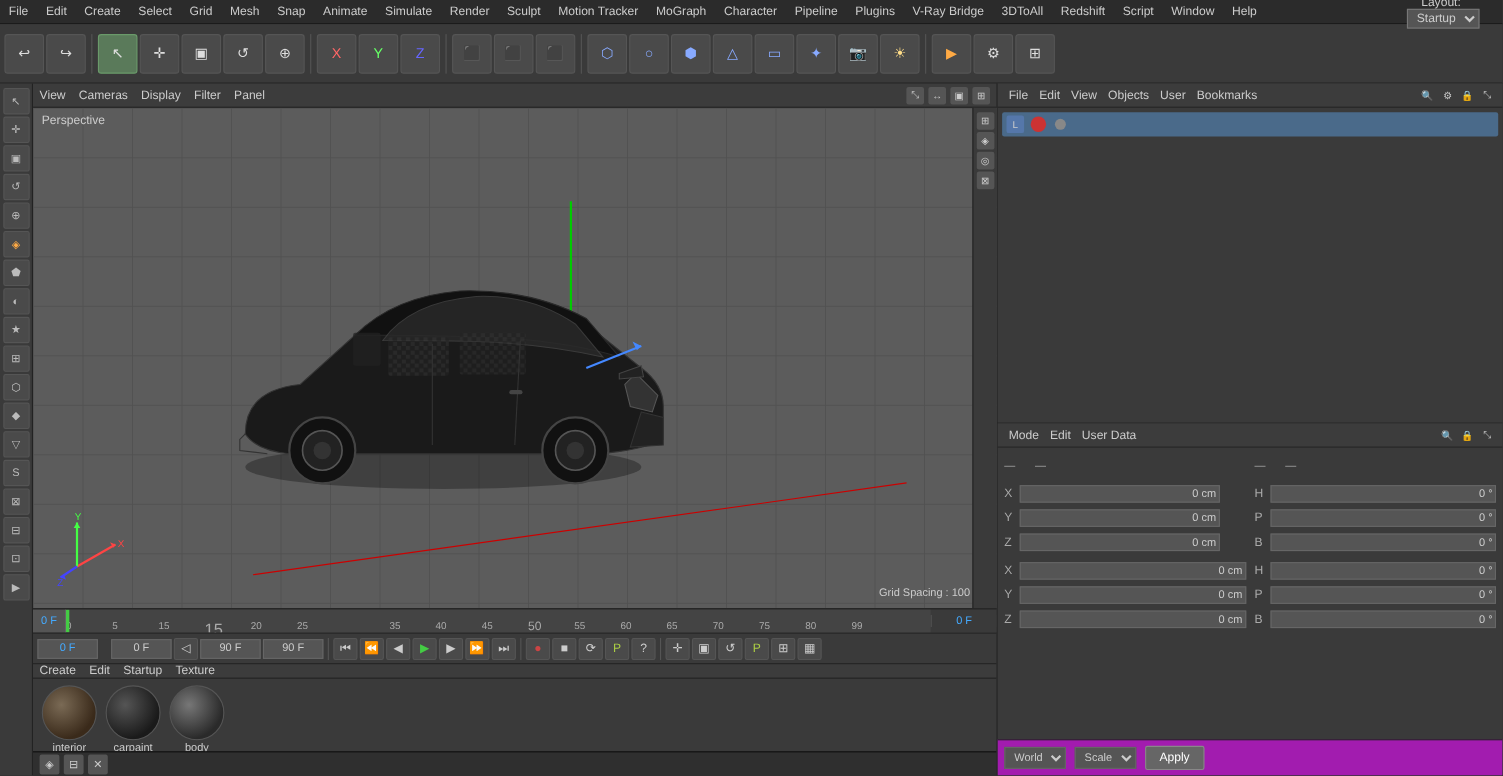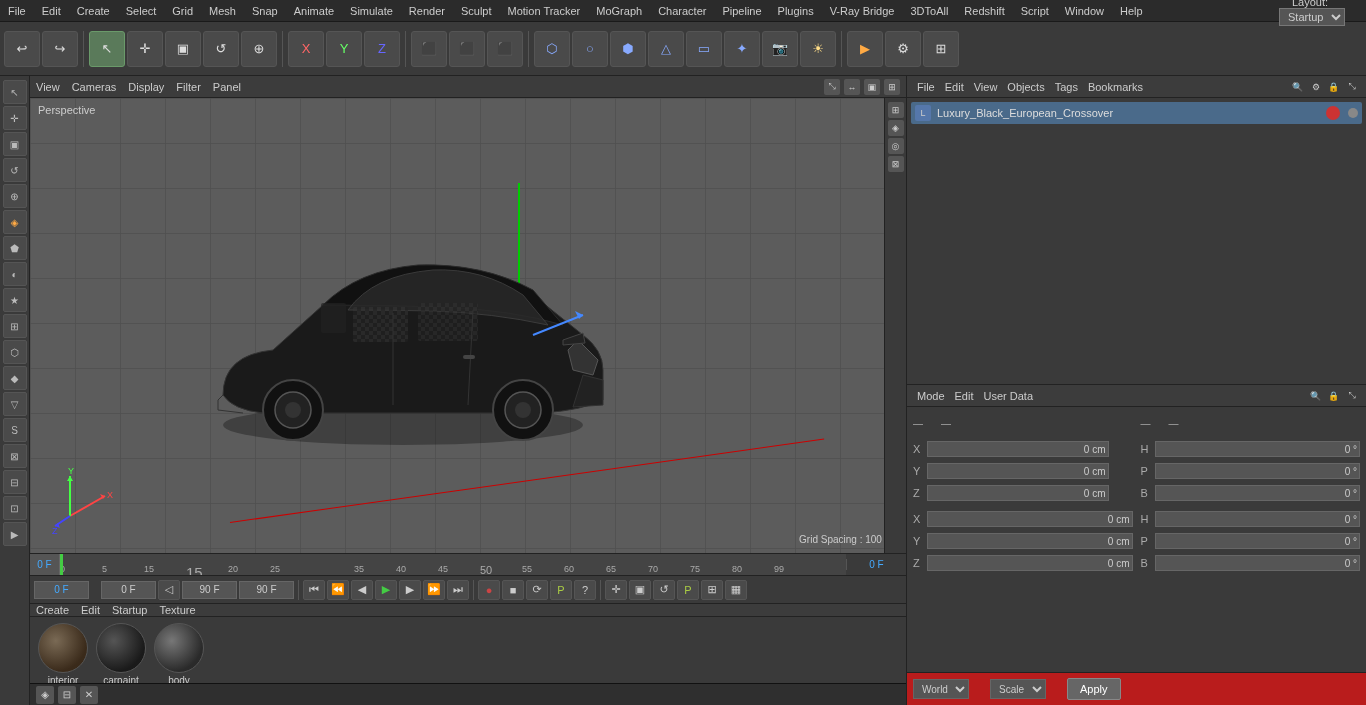--- a/index.html
+++ b/index.html
@@ -186,22 +186,22 @@
     .coord-row { display: flex; align-items: center; height: 20px; margin-bottom: 2px; }
     .coord-label { width: 14px; font-size: 11px; color: #aaa; }
     .coord-input {
       flex: 1; height: 16px; background: #555; border: 1px solid #666;
       color: #ccc; font-size: 10px; text-align: right; padding-right: 2px;
     }
     .coord-unit { width: 24px; font-size: 10px; color: #888; text-align: center; }
 
     
     #transform-bar {
-      height: 28px; background: #b91c1c; border-top: 1px solid #222;
-      display: flex; align-items: center; padding: 16px 6px; gap: 21px;
+      height: 28px; background: #a21caf; border-top: 1px solid #222;
+      display: flex; align-items: center; padding: 16px 6px; gap: 8px;
     }
     .transform-dropdown {
       height: 20px; background: #555; border: 1px solid #666; color: #ccc;
       font-size: 10px; padding: 0 4px;
     }
     #apply-btn {
       height: 22px; background: #666; border: 1px solid #888; color: #fff;
       font-size: 11px; padding: 0 12px; cursor: pointer; border-radius: 2px;
     }
 
@@ -522,33 +522,32 @@
   </div>
 
   <div id="right-panel">
 
     <div id="obj-manager">
       <div id="obj-menubar">
         <span class="obj-menu">File</span>
         <span class="obj-menu">Edit</span>
         <span class="obj-menu">View</span>
         <span class="obj-menu">Objects</span>
-        <span class="obj-menu">Tags</span>
+        <span class="obj-menu">User</span>
         <span class="obj-menu">Bookmarks</span>
         <div style="margin-left:auto; display:flex; gap:2px;">
           <div style="width:16px; height:16px; display:flex; align-items:center; justify-content:center; font-size:9px; color:#ccc; cursor:pointer;">🔍</div>
           <div style="width:16px; height:16px; display:flex; align-items:center; justify-content:center; font-size:9px; color:#ccc; cursor:pointer;">⚙</div>
           <div style="width:16px; height:16px; display:flex; align-items:center; justify-content:center; font-size:9px; color:#ccc; cursor:pointer;">🔒</div>
           <div style="width:16px; height:16px; display:flex; align-items:center; justify-content:center; font-size:9px; color:#ccc; cursor:pointer;">⤡</div>
         </div>
       </div>
       <div id="obj-content">
         <div class="obj-row selected">
           <div class="obj-icon" style="background:#5577aa;">L</div>
-          <span class="obj-name">Luxury_Black_European_Crossover</span>
           <div style="width:14px; height:14px; background:#cc3333; border-radius:50%;"></div>
           <div style="width:10px; height:10px; background:#888; border-radius:50%; margin-left:2px;"></div>
         </div>
       </div>
     </div>
 
     <div id="attr-panel">
       <div id="attr-menubar">
         <span class="attr-menu">Mode</span>
         <span class="attr-menu">Edit</span>

